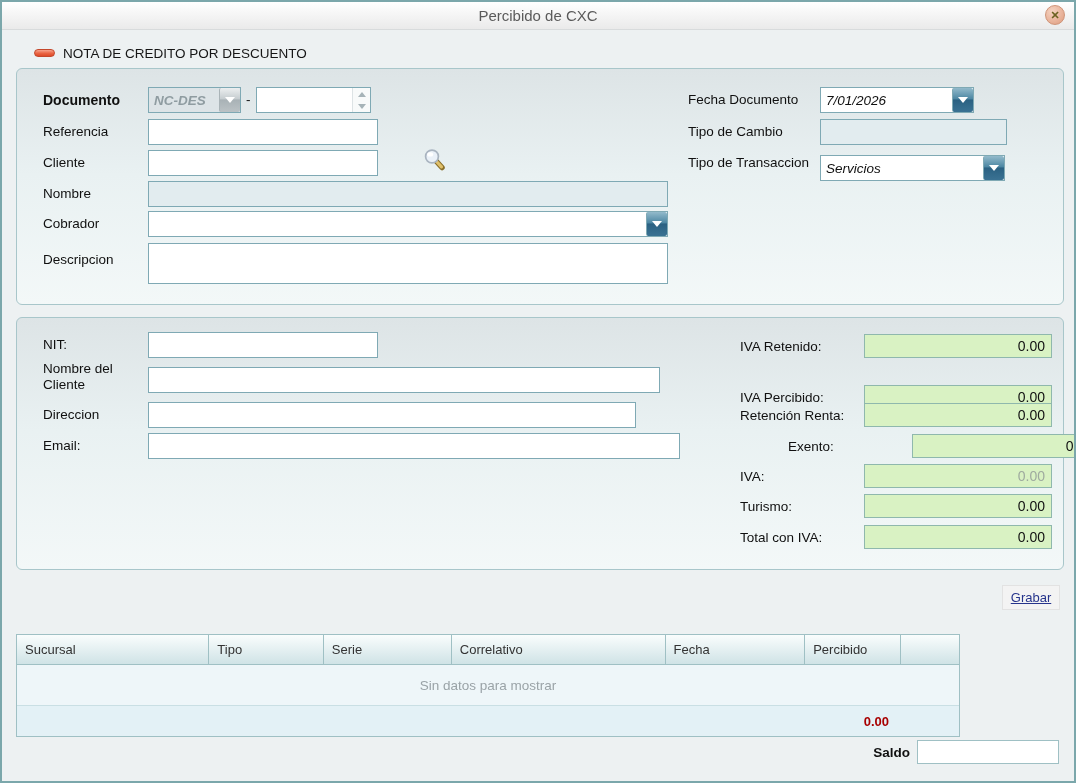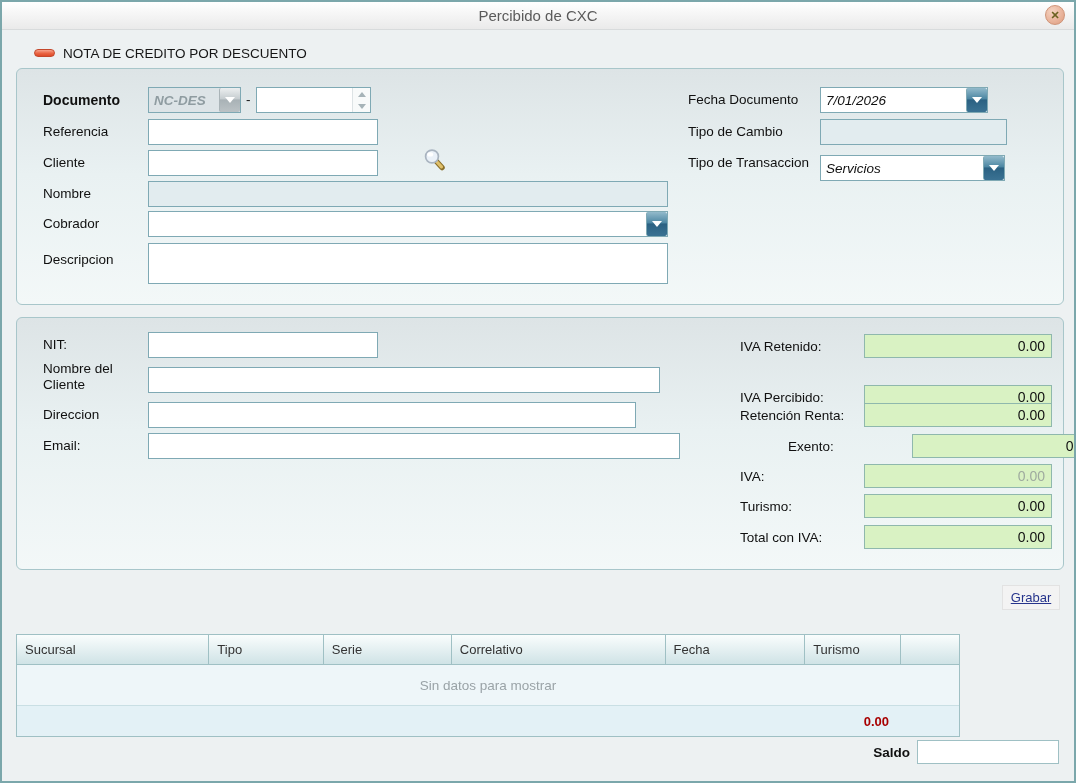--- a/index.html
+++ b/index.html
@@ -138,21 +138,21 @@
       <span class="cval"></span>
       <span class="cbtn">
           <span class="arr-down"></span>
         </span>
     </div>
 
     <span class="lbl" style="left:26px;top:183px;">Descripcion</span>
     <textarea class="tin tarea" style="left: 131px; top: 174px; width: 520px; height: 41px;"></textarea>
 
     <span class="lbl" style="left:671px;top:23px;">Fecha Documento</span>
-    <div class="combo" style="left:803px;top:18px;width:168px;">
+    <div class="combo" style="left:803px;top:18px;width:154px;">
       <span class="cval">7/01/2026</span>
       <span class="cbtn">
           <span class="arr-down"></span>
         </span>
     </div>
 
     <span class="lbl" style="left:671px;top:55px;">Tipo de Cambio</span>
     <input class="tin dis" style="left: 803px; top: 50px; width: 187px;" disabled="" value="">
 
     <span class="lbl" style="left:671px;top:86px;">Tipo de Transaccion</span>
@@ -212,21 +212,21 @@
     <a href="#">Grabar</a>
   </div>
 
   <div class="grid">
     <div class="ghead">
       <div class="gc c0">Sucursal</div>
       <div class="gc c1">Tipo</div>
       <div class="gc c2">Serie</div>
       <div class="gc c3">Correlativo</div>
       <div class="gc c4">Fecha</div>
-      <div class="gc c5">Turismo</div>
+      <div class="gc c5">Percibido</div>
       <div class="gc c6"></div>
     </div>
     <div class="gempty">Sin datos para mostrar</div>
     <div class="gfoot">
       <span>0.00</span>
     </div>
   </div>
 
   <div class="saldo-row">
     <span class="saldo-lbl">Saldo</span>

